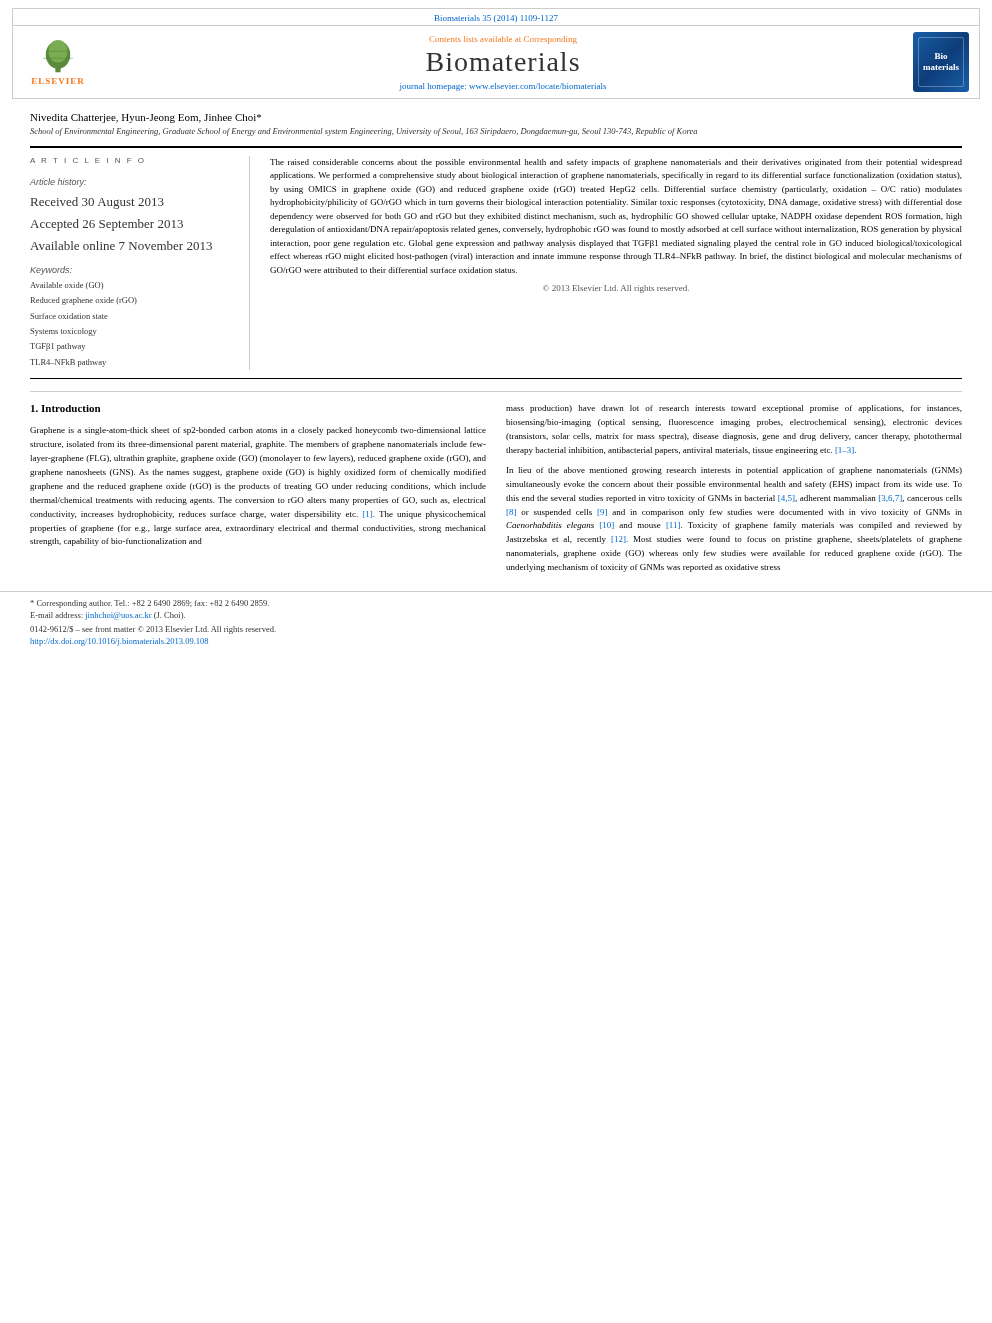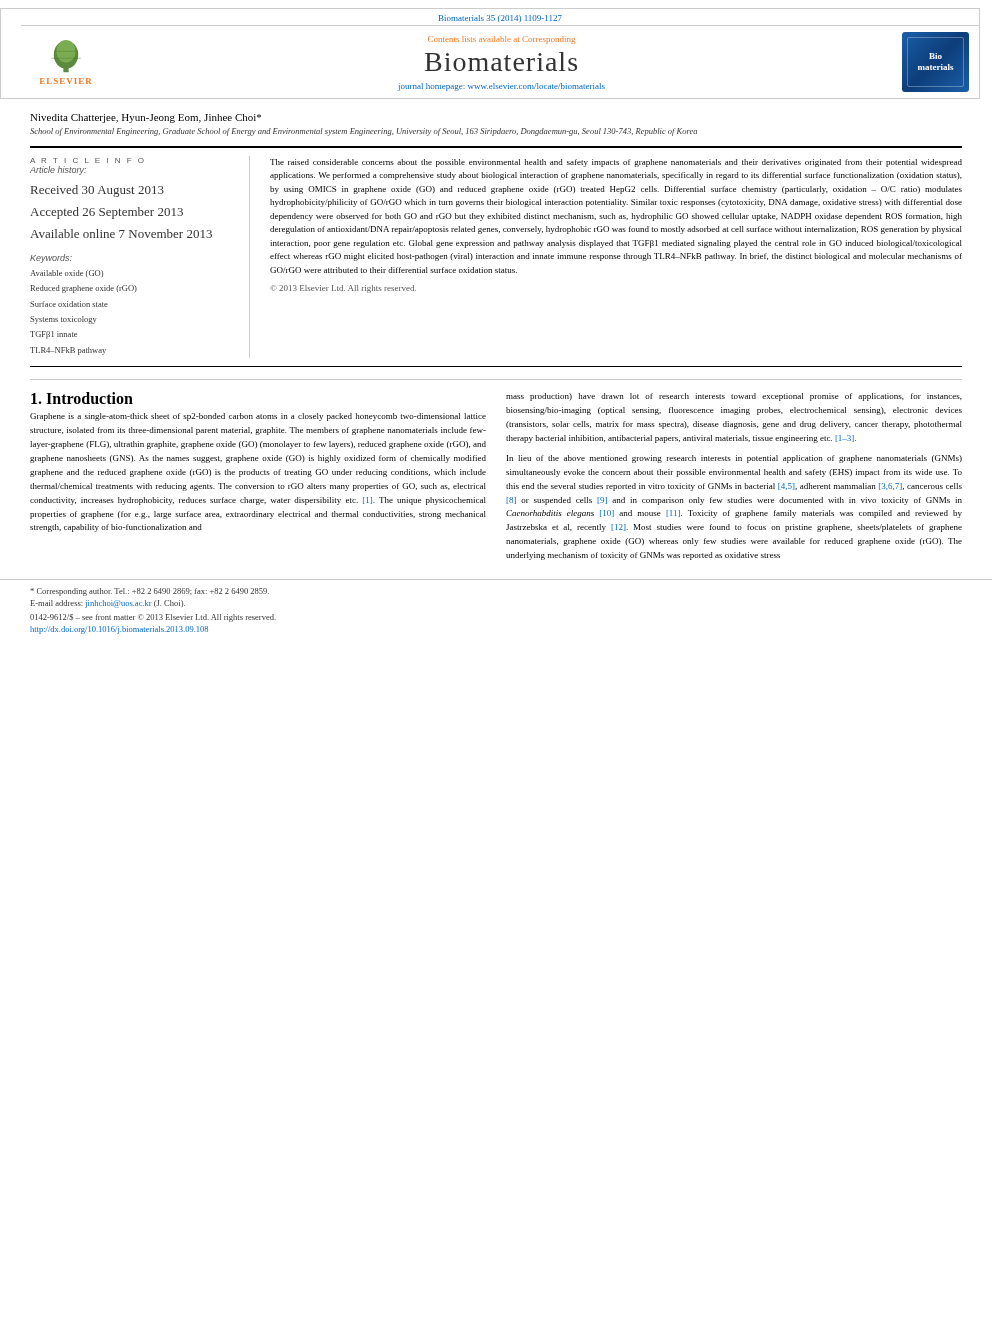--- a/index.html
+++ b/index.html
@@ -8,22 +8,21 @@
       font-family: 'Times New Roman', Times, serif;
       font-size: 10px;
       color: #000;
       width: 992px;
       min-height: 1323px;
     }
 
     
     .journal-header {
       border: 1px solid #ccc;
-      margin: 8px 12px 0 0;
-      padding-left: 20px;
+      margin: 8px 12px 0 12px;
     }
     .journal-citation {
       text-align: center;
       font-size: 9px;
       color: #0066cc;
       padding: 4px 0 2px 0;
       border-bottom: 1px solid #ccc;
     }
     .journal-banner {
       display: flex;
@@ -54,21 +53,21 @@
     .journal-homepage {
       font-size: 9px;
       color: #666;
       margin-top: 3px;
       display: block;
     }
     .journal-homepage span {
       color: #0066cc;
     }
     .journal-logo-right {
-      width: 67px;
+      width: 56px;
       height: 60px;
       background: linear-gradient(135deg, #1a5fa8 0%, #0d3d7a 50%, #1a5fa8 100%);
       display: flex;
       align-items: center;
       justify-content: center;
       color: white;
       font-size: 8px;
       font-weight: bold;
       text-align: center;
       border-radius: 3px;
@@ -177,21 +176,21 @@
       padding-right: 12px;
     }
     .abstract-col {
       flex: 1;
     }
     .section-heading {
       font-size: 8px;
       letter-spacing: 2px;
       text-transform: uppercase;
       color: #555;
-      margin-bottom: 0;
+      margin-bottom: 12px;
       font-family: Arial, sans-serif;
     }
     .article-info-label {
       font-size: 9px;
       font-style: italic;
       color: #555;
       margin-bottom: 4px;
       font-family: Arial, sans-serif;
     }
     .article-info-dates {
@@ -217,43 +216,43 @@
       color: #333;
     }
     .abstract-text {
       font-size: 9px;
       line-height: 1.5;
       color: #000;
       text-align: justify;
     }
     .copyright-line {
       font-size: 9px;
-      text-align: left;
+      text-align: center;
       color: #555;
       margin-top: 6px;
     }
 
     
     .body-content {
       display: flex;
       gap: 20px;
       margin-top: 12px;
       border-top: 1px solid #ccc;
       padding-top: 10px;
     }
     .body-left {
       flex: 1;
     }
     .body-right {
       flex: 1;
     }
     .section-number-title {
-      font-size: 16px;
-      font-weight: bold;
-      margin-bottom: 2px;
+      font-size: 11px;
+      font-weight: bold;
+      margin-bottom: 10px;
       color: #000;
     }
     .body-para {
       font-size: 9px;
       line-height: 1.55;
       text-align: justify;
       color: #000;
       margin-bottom: 6px;
     }
     .body-para a, .body-para .ref-link {
@@ -335,21 +334,21 @@
         <div>Received 30 August 2013</div>
         <div>Accepted 26 September 2013</div>
         <div>Available online 7 November 2013</div>
       </div>
       <div class="keywords-label">Keywords:</div>
       <div class="keywords-list">
         <div>Available oxide (GO)</div>
         <div>Reduced graphene oxide (rGO)</div>
         <div>Surface oxidation state</div>
         <div>Systems toxicology</div>
-        <div>TGFβ1 innate</div>
+        <div>TGFβ1 pathway</div>
         <div>TLR4–NFkB pathway</div>
       </div>
     </div>
 
     <div class="abstract-col">
       <p class="abstract-text">The raised considerable concerns about the possible environmental health and safety impacts of graphene nanomaterials and their derivatives originated from their potential widespread applications. We performed a comprehensive study about biological interaction of graphene nanomaterials, specifically in regard to its differential surface functionalization (oxidation status), by using OMICS in graphene oxide (GO) and reduced graphene oxide (rGO) treated HepG2 cells. Differential surface chemistry (particularly, oxidation – O/C ratio) modulates hydrophobicity/philicity of GO/rGO which in turn governs their biological interaction potentiality. Similar toxic responses (cytotoxicity, DNA damage, oxidative stress) with differential dose dependency were observed for both GO and rGO but they exhibited distinct mechanism, such as, hydrophilic GO showed cellular uptake, NADPH oxidase dependent ROS formation, high deregulation of antioxidant/DNA repair/apoptosis related genes, conversely, hydrophobic rGO was found to mostly adsorbed at cell surface without internalization, ROS generation by physical interaction, poor gene regulation etc. Global gene expression and pathway analysis displayed that TGFβ1 mediated signaling played the central role in GO induced biological/toxicological effect whereas rGO might elicited host-pathogen (viral) interaction and innate immune response through TLR4–NFkB pathway. In brief, the distinct biological and molecular mechanisms of GO/rGO were attributed to their differential surface oxidation status.</p>
       <div class="copyright-line">© 2013 Elsevier Ltd. All rights reserved.</div>
     </div>
   </div>
 

